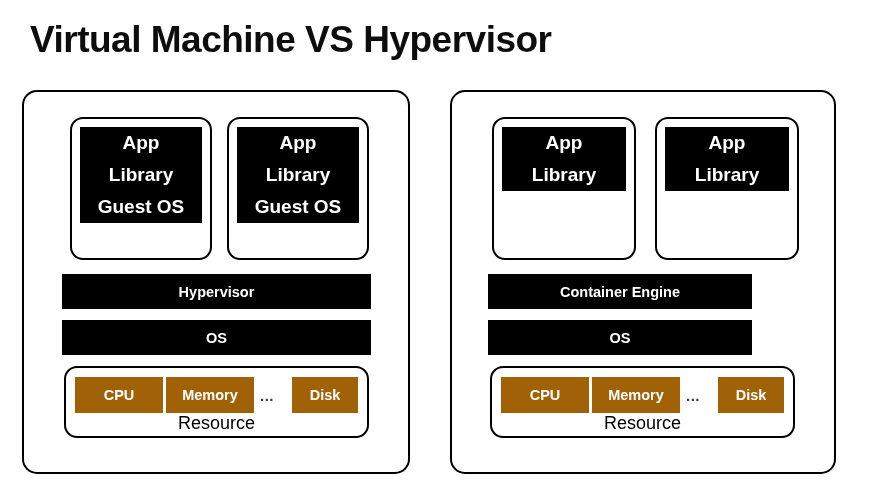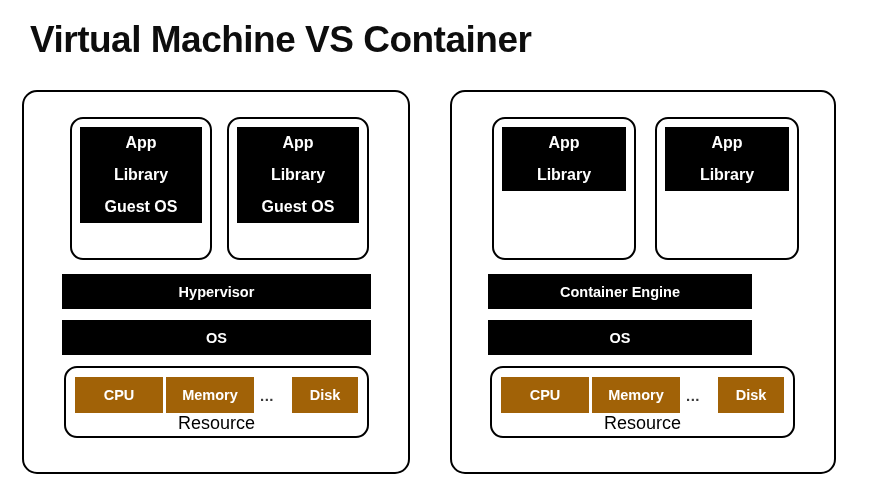--- a/index.html
+++ b/index.html
@@ -66,21 +66,21 @@
   #panel-vm .unit-box.u1 { left: 203px; }
   
   #panel-ctr .unit-box { width: 144px; }
   #panel-ctr .unit-box.u0 { left: 40px; }
   #panel-ctr .unit-box.u1 { left: 203px; }
 
   .stack-bar {
     height: 32px;
     background: #000000;
     color: #ffffff;
-    font-size: 16px;
+    font-size: 19px;
     font-weight: bold;
     display: flex;
     align-items: center;
     justify-content: center;
     white-space: nowrap;
   }
   .stack-bar + .stack-bar { margin-top: 0; }
 
   
   .layer-bar {
@@ -153,21 +153,21 @@
     top: 45px;
     text-align: center;
     font-size: 18px;
     color: #000000;
     white-space: nowrap;
   }
 </style>
 </head>
 <body>
 
-<div id="page-title">Virtual Machine VS Container</div>
+<div id="page-title">Virtual Machine VS Hypervisor</div>
 
 <div class="panel" id="panel-vm">
 
   <div class="units-row">
 
     <div class="unit-box u0">
       <div class="stack-bar">App</div>
       <div class="stack-bar">Library</div>
       <div class="stack-bar">Guest OS</div>
     </div>

